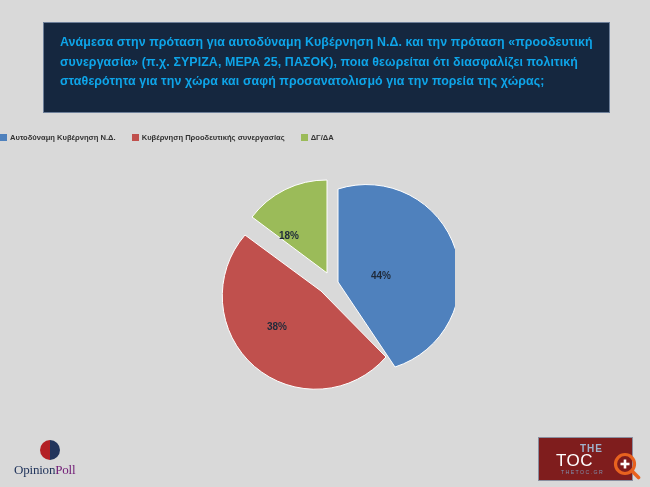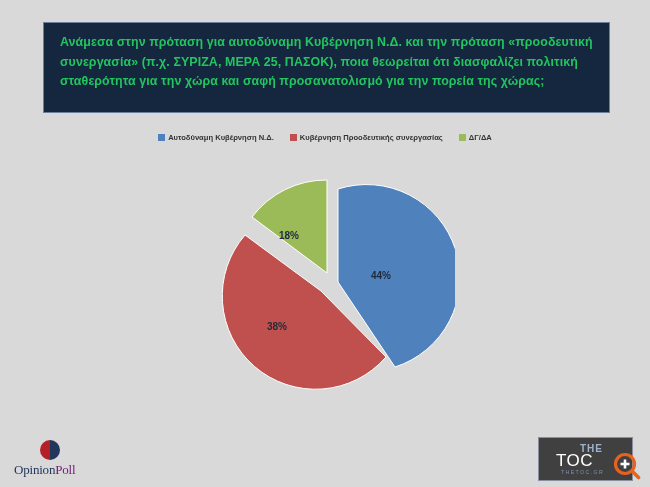--- a/index.html
+++ b/index.html
@@ -21,36 +21,35 @@
     left: 43px;
     top: 22px;
     width: 567px;
     height: 91px;
     box-sizing: border-box;
     background: #15273f;
     border: 1px solid #6d7f99;
     padding: 10px 16px 8px 16px;
   }
   #question-text {
-    color: #22c55e;
+    color: #0ea5e9;
     font-size: 12.4px;
     font-weight: bold;
     line-height: 19.5px;
     letter-spacing: 0.1px;
     white-space: pre-wrap;
   }
 
   
   #legend {
     position: absolute;
     left: 0;
     top: 133px;
     width: 650px;
     display: flex;
-    justify-content: center;
     align-items: center;
     gap: 16px;
   }
   .legend-item {
     display: flex;
     align-items: center;
     gap: 3px;
   }
   .legend-swatch {
     width: 7px;
@@ -112,21 +111,21 @@
   .op-part-a { color: #22355c; margin-top: 16px; }
   .op-part-b { color: #701a75; }
 
   
   #toc-logo {
     position: absolute;
     left: 538px;
     top: 437px;
     width: 95px;
     height: 44px;
-    background: #404040;
+    background: #7f1d1d;
     border: 1px solid #8a8fa0;
     box-sizing: border-box;
   }
   #toc-the {
     position: absolute;
     left: 41px;
     top: 5px;
     font-size: 10px;
     font-weight: bold;
     letter-spacing: 1px;

